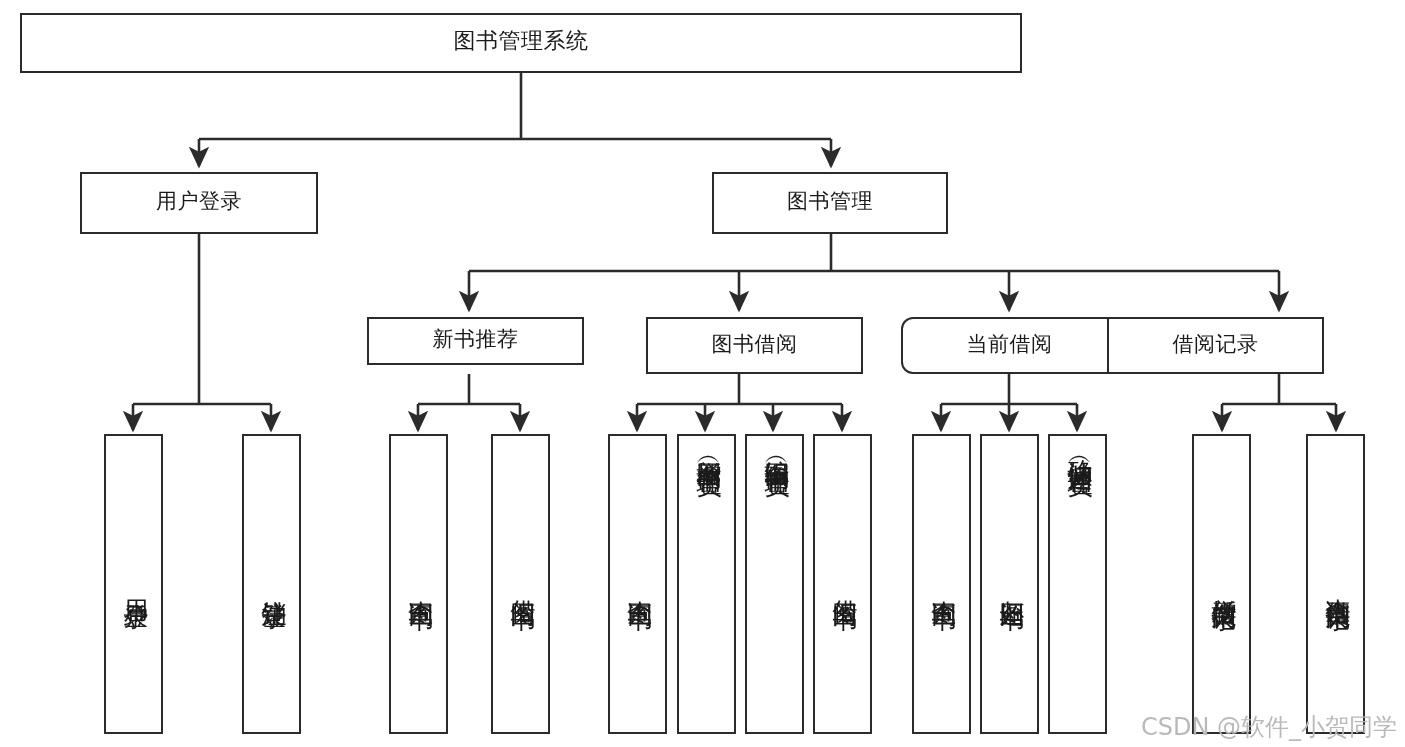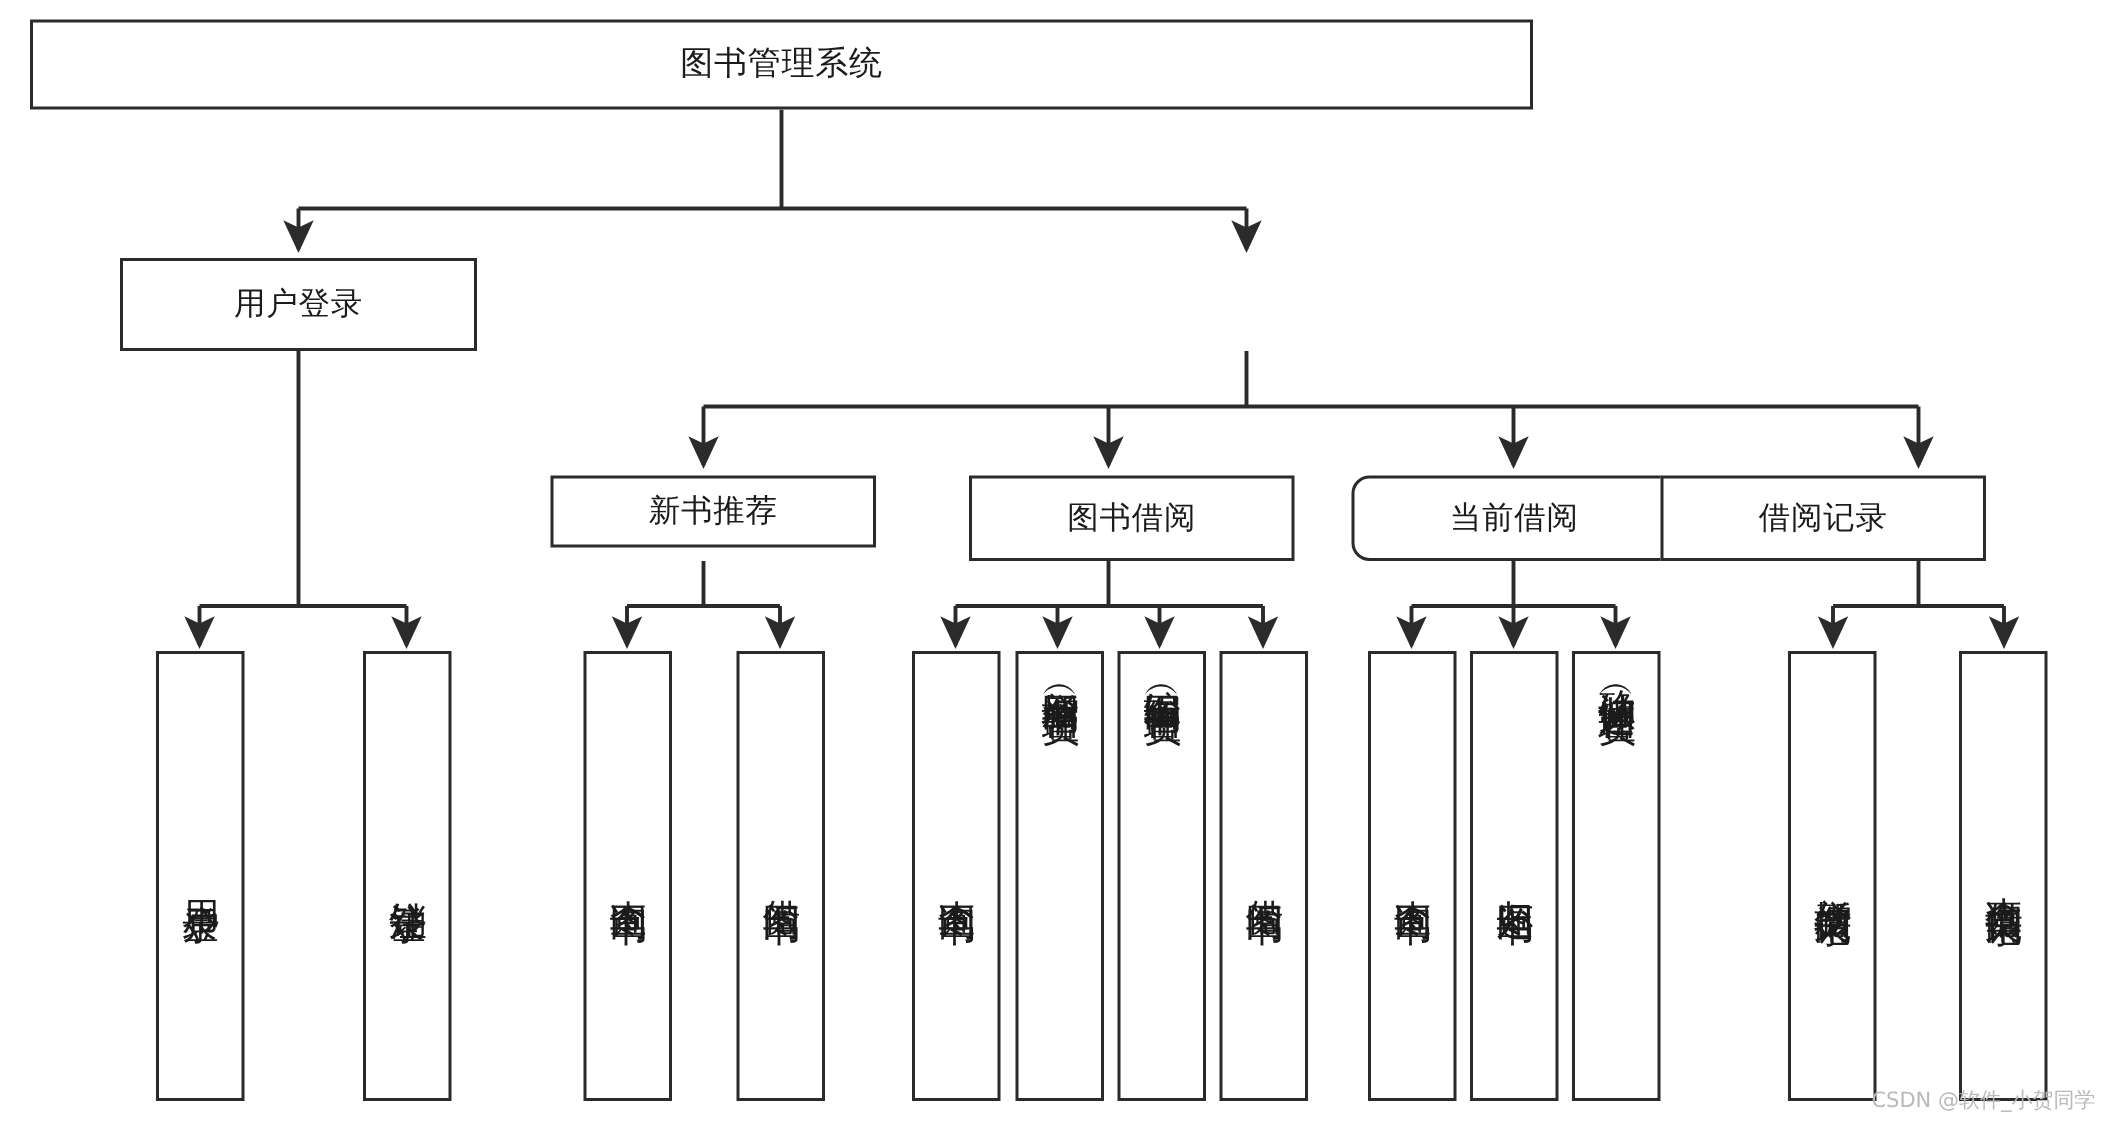--- a/index.html
+++ b/index.html
@@ -33,20 +33,21 @@
     background: #ffffff;
     display: flex;
     align-items: center;
     justify-content: center;
     color: #1b1b1b;
   }
   .node .label {
     display: block;
     text-align: center;
     letter-spacing: 0.5px;
+    font-family: Liberation Mono, monospace;
   }
   
   .node.horiz .label {
     font-size: 21px;
     line-height: 1.1;
     white-space: nowrap;
   }
   .node.root .label {
     font-size: 22px;
   }
@@ -64,21 +65,21 @@
     white-space: nowrap;
   }
   .node.vert.centered {
     align-items: center;
     padding-top: 0;
   }
   #watermark {
     position: absolute;
     right: 8px;
     bottom: 4px;
-    font-size: 14px;
+    font-size: 24px;
     color: #b9b9b9;
     white-space: nowrap;
     user-select: none;
   }
 </style>
 </head>
 <body>
 
 <div id="diagram-root">
 
@@ -133,20 +134,23 @@
     </g>
   </svg>
 
   <div class="node horiz root" style="left:20px; top:13px; width:1002px; height:60px;">
     <span class="label">图书管理系统</span>
   </div>
 
   <div class="node horiz" style="left:80px; top:172px; width:238px; height:62px;">
     <span class="label">用户登录</span>
   </div>
+  <div class="node horiz" style="left:712px; top:172px; width:236px; height:62px;">
+    <span class="label">图书管理</span>
+  </div>
 
   <div class="node horiz" style="left:367px; top:317px; width:217px; height:48px;">
     <span class="label">新书推荐</span>
   </div>
   <div class="node horiz" style="left:631px; top:317px; width:217px; height:57px;margin-left:15px;">
     <span class="label">图书借阅</span>
   </div>
   <div class="node horiz" style="left:901px; top:317px; width:217px; height:57px;border-radius:12px;">
     <span class="label">当前借阅</span>
   </div>

